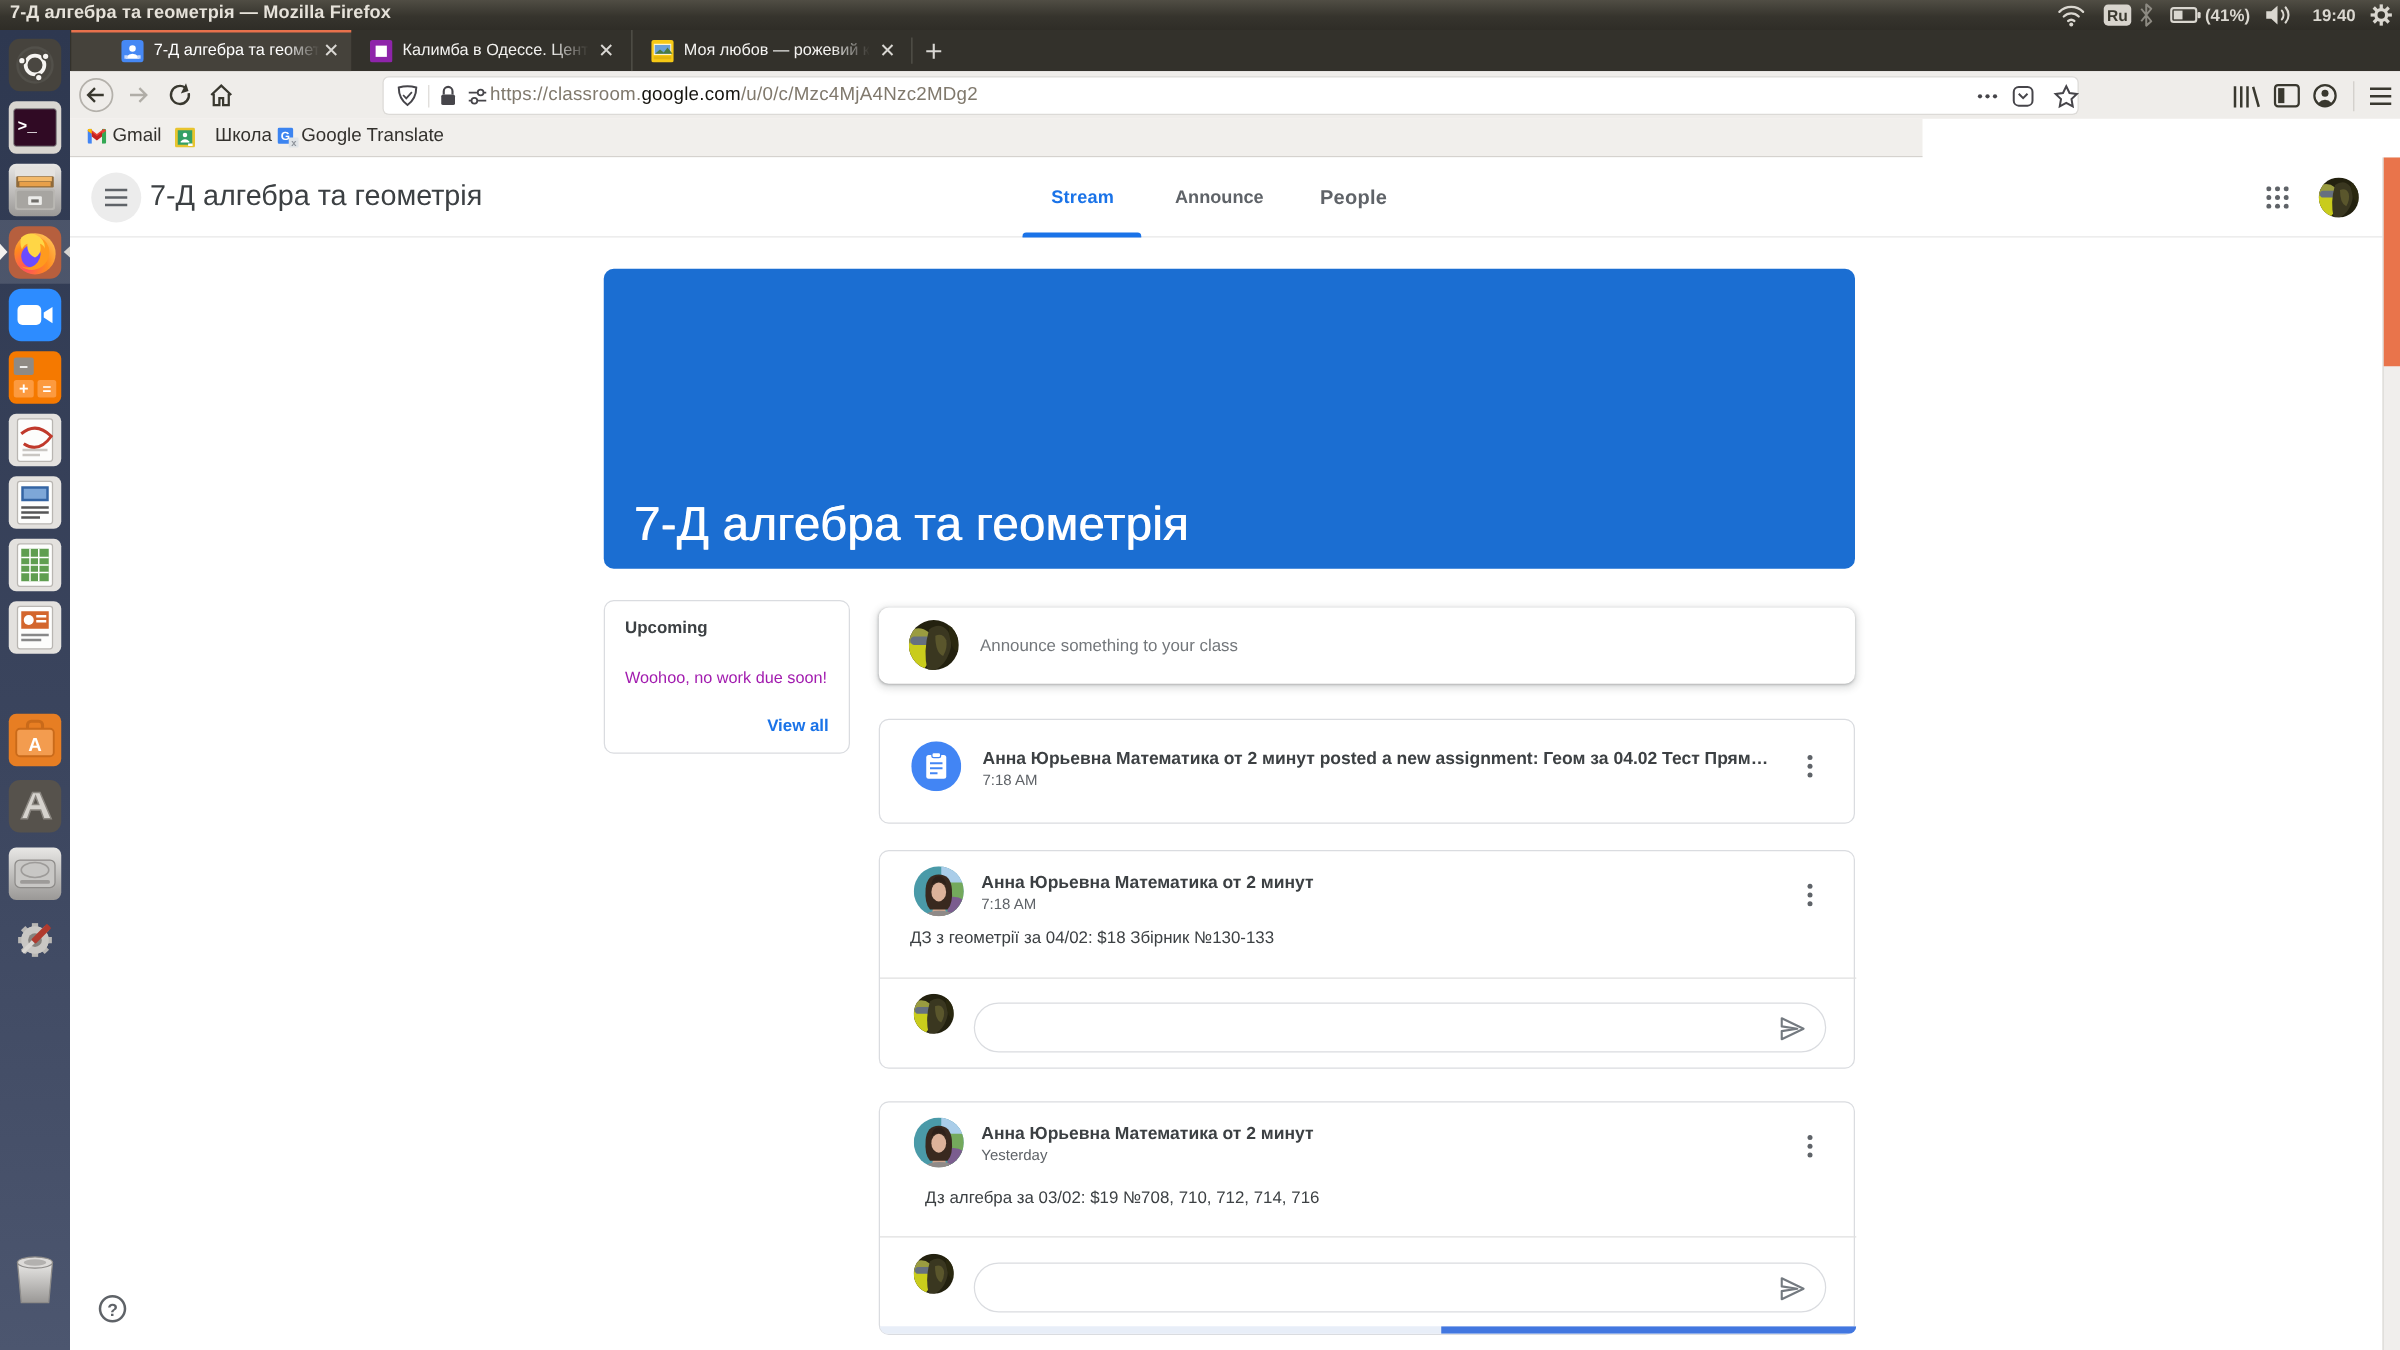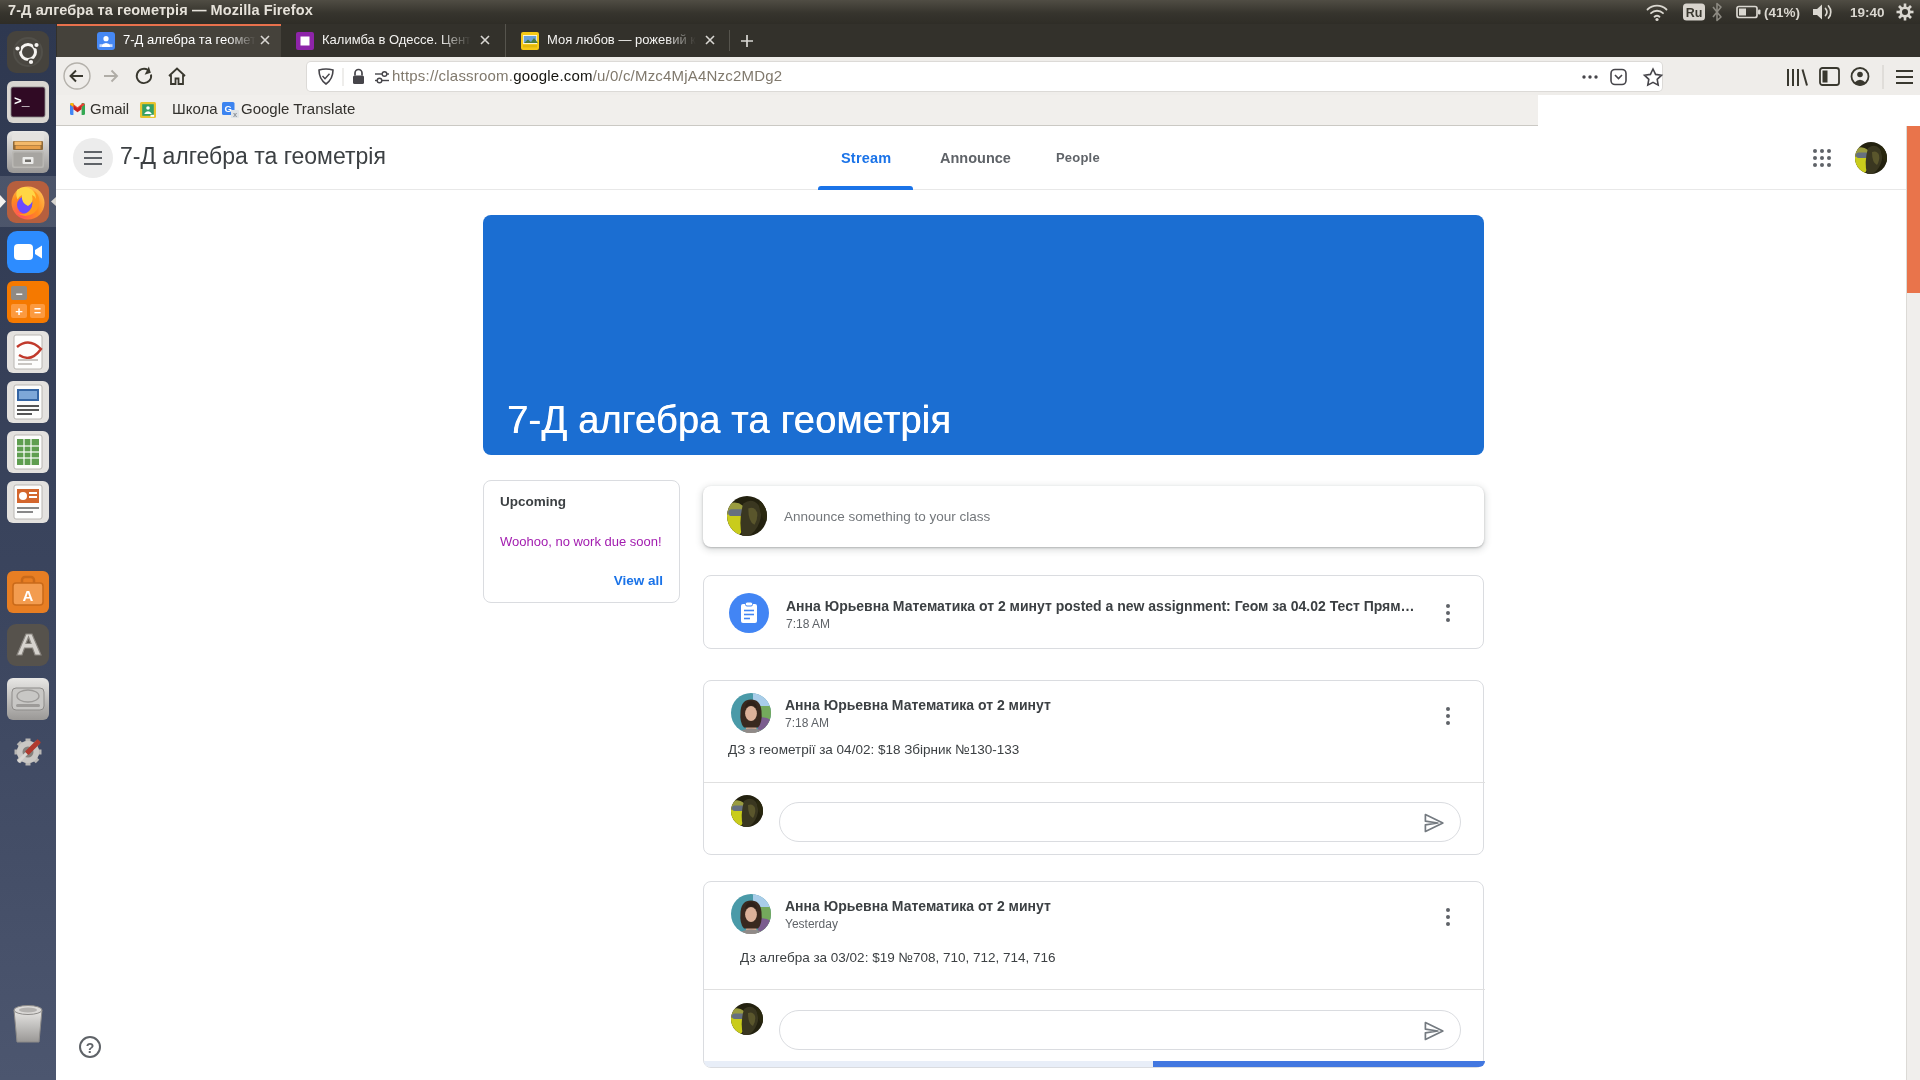--- a/index.html
+++ b/index.html
@@ -403,21 +403,21 @@
     <svg style="position:absolute;left:28px;top:23px" width="18" height="18" viewBox="0 0 18 18">
       <g stroke="#5f6368" stroke-width="2">
           <line x1="0" y1="3" x2="18" y2="3"></line>
           <line x1="0" y1="9" x2="18" y2="9"></line>
           <line x1="0" y1="15" x2="18" y2="15"></line>
         </g>
     </svg>
     <div style="position:absolute;left:64px;top:17px;font-size:23px;color:#3c4043;">7-Д алгебра та геометрія</div>
     <div style="position:absolute;left:785px;top:24px;font-size:14.5px;font-weight:bold;color:#1a73e8;letter-spacing:0.2px;">Stream</div>
     <div style="position:absolute;left:884px;top:24px;font-size:14.5px;font-weight:bold;color:#5f6368;letter-spacing:0;">Announce</div>
-    <div style="position:absolute;left:1000px;top:24px;font-size:13px;font-weight:bold;color:#5f6368;letter-spacing:0.2px;">People</div>
+    <div style="position:absolute;left:1000px;top:24px;font-size:16px;font-weight:bold;color:#5f6368;letter-spacing:0.2px;">People</div>
     <div style="position:absolute;left:762px;top:60px;width:95px;height:4px;background:#1a73e8;border-radius:3px 3px 0 0;"></div>
     <svg style="position:absolute;left:1757px;top:23px" width="18" height="18" viewBox="0 0 18 18">
       <g fill="#5f6368">
         <circle cx="2" cy="2" r="2"></circle>
           <circle cx="9" cy="2" r="2"></circle>
           <circle cx="16" cy="2" r="2"></circle>
         <circle cx="2" cy="9" r="2"></circle>
           <circle cx="9" cy="9" r="2"></circle>
           <circle cx="16" cy="9" r="2"></circle>
         <circle cx="2" cy="16" r="2"></circle>
@@ -465,21 +465,21 @@
         <path d="M0 15 Q10 12 15 18 Q14 27 9 32 L0 32 Z" fill="#c9cc1c"></path>
         <rect x="1" y="10.5" width="13" height="5.5" rx="2.7" fill="#667080"></rect>
         <path d="M13 6 Q20 1 25 7 Q29 13 26 21 Q23 29 17 32 L12 32 Q9 20 13 6" fill="#3a3720"></path>
         <path d="M17 10 q5 -2 7 3 q1 5 -2 10 q-5 -2 -5 -13" fill="#5a562c"></path>
         <path d="M26 2 q4 3 6 9 l0 10 q-4 -2 -5 -7 q-2 -7 -1 -12" fill="#2a280f"></path>
       </g>
     </svg>
     <div style="position:absolute;left:81px;top:23px;font-size:13.5px;color:#73777b;">Announce something to your class</div>
   </div>
 
-  <div class="card" style="left:647px;top:449px;width:781px;height:74px;">
+  <div class="card" style="left:647px;top:449px;width:781px;height:84px;">
     <svg style="position:absolute;left:25px;top:17px" width="40" height="40" viewBox="0 0 40 40">
       <circle cx="20" cy="20" r="20" fill="#4285f4"></circle>
       <rect x="12" y="11" width="16" height="19" rx="2" fill="#fff"></rect>
       <rect x="16.5" y="9" width="7" height="4" rx="1.5" fill="#fff" stroke="#4285f4" stroke-width="1"></rect>
       <g stroke="#4285f4" stroke-width="1.6">
         <line x1="15" y1="17.5" x2="25" y2="17.5"></line>
           <line x1="15" y1="21.5" x2="25" y2="21.5"></line>
           <line x1="15" y1="25.5" x2="21" y2="25.5"></line>
       </g>
     </svg>

